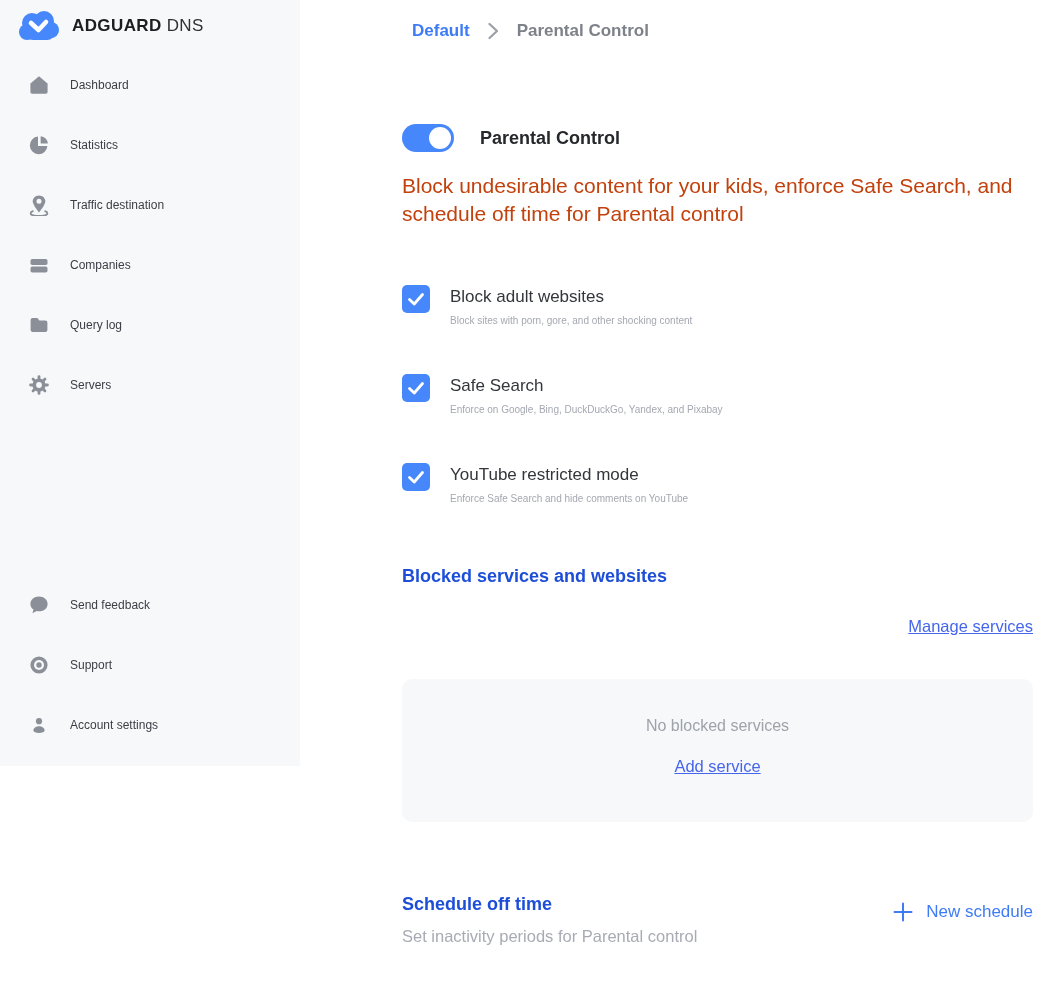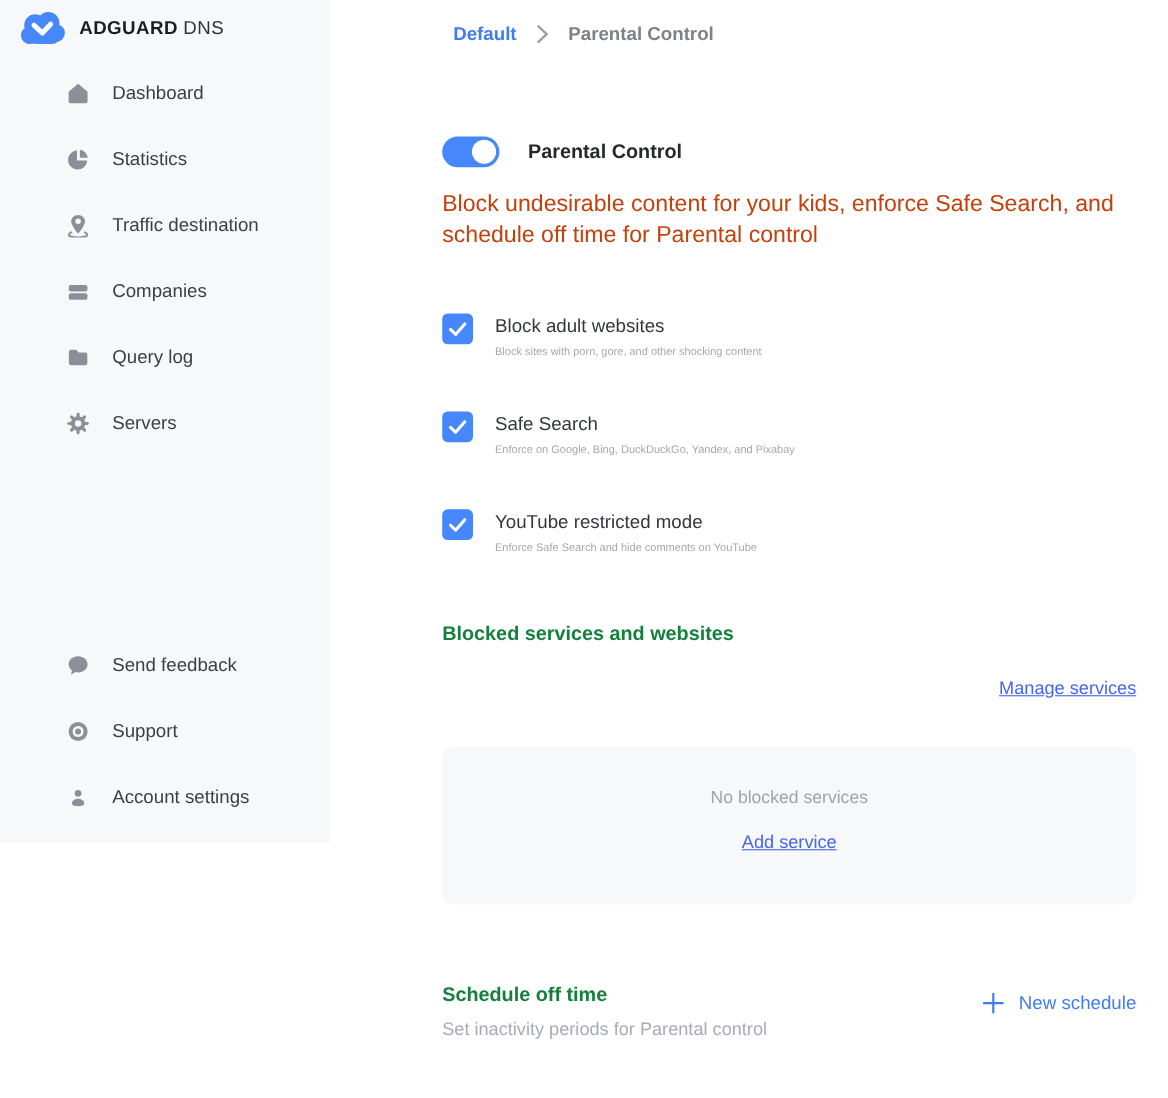--- a/index.html
+++ b/index.html
@@ -21,23 +21,22 @@
     padding: 8px 0 0 18px; height: 44px;
     cursor: pointer;
   }
   .logo-text { font-size: 17px; letter-spacing: .4px; color: #1b1d21; white-space: nowrap; }
   .brand-bold { font-weight: bold; }
   .brand-light { font-weight: normal; color: #2e3136; margin-left: 5px; }
   .nav { margin-top: 11px; }
   .nav-item {
     height: 60px; display: flex; align-items: center;
     padding-left: 28px; gap: 20px;
-    font-size: 17px; color: #3b3e44; cursor: pointer;
+    font-size: 12px; color: #3b3e44; cursor: pointer;
     white-space: nowrap;
-    margin-left: 32px;
   }
   .nav-item .icn { width: 22px; height: 22px; flex: 0 0 22px; display: flex; align-items: center; justify-content: center; }
   .nav-footer { margin-top: auto; padding-bottom: 11px; }
   
   .main { flex: 1; padding: 0 29px 0 102px; }
   .breadcrumb {
     margin-top: 19px; padding-left: 10px;
     display: flex; align-items: center; gap: 18px;
     font-size: 17px; font-weight: bold; line-height: 24px;
   }
@@ -60,21 +59,21 @@
   .checks { margin-top: 57px; }
   .check-row { display: flex; align-items: flex-start; gap: 20px; }
   .check-row + .check-row { margin-top: 41px; }
   .checkbox {
     width: 28px; height: 28px; border-radius: 5px; background: #4687fb;
     display: flex; align-items: center; justify-content: center;
     cursor: pointer; flex: 0 0 28px;
   }
   .check-label { font-size: 17px; line-height: 24px; color: #33363b; }
   .check-desc { font-size: 10px; line-height: 24px; color: #a4a8b0; }
-  .section-title { margin-top: 52px; font-size: 18px; font-weight: bold; line-height: 26px; color: #15803d; }
+  .section-title { margin-top: 52px; font-size: 18px; font-weight: bold; line-height: 26px; color: #1d4ed8; }
   .section-desc { margin-top: 6px; font-size: 16.5px; line-height: 26px; color: #a8abb3; }
   .manage-row { margin-top: 28px; display: flex; justify-content: flex-end; }
   a.link, .link {
     color: #4566ec; font-size: 16.5px; text-decoration: underline; cursor: pointer;
   }
   .panel {
     margin-top: 43px; height: 143px; width: 631px;
     background: #f7f8fa; border-radius: 10px;
     text-align: center;
   }

